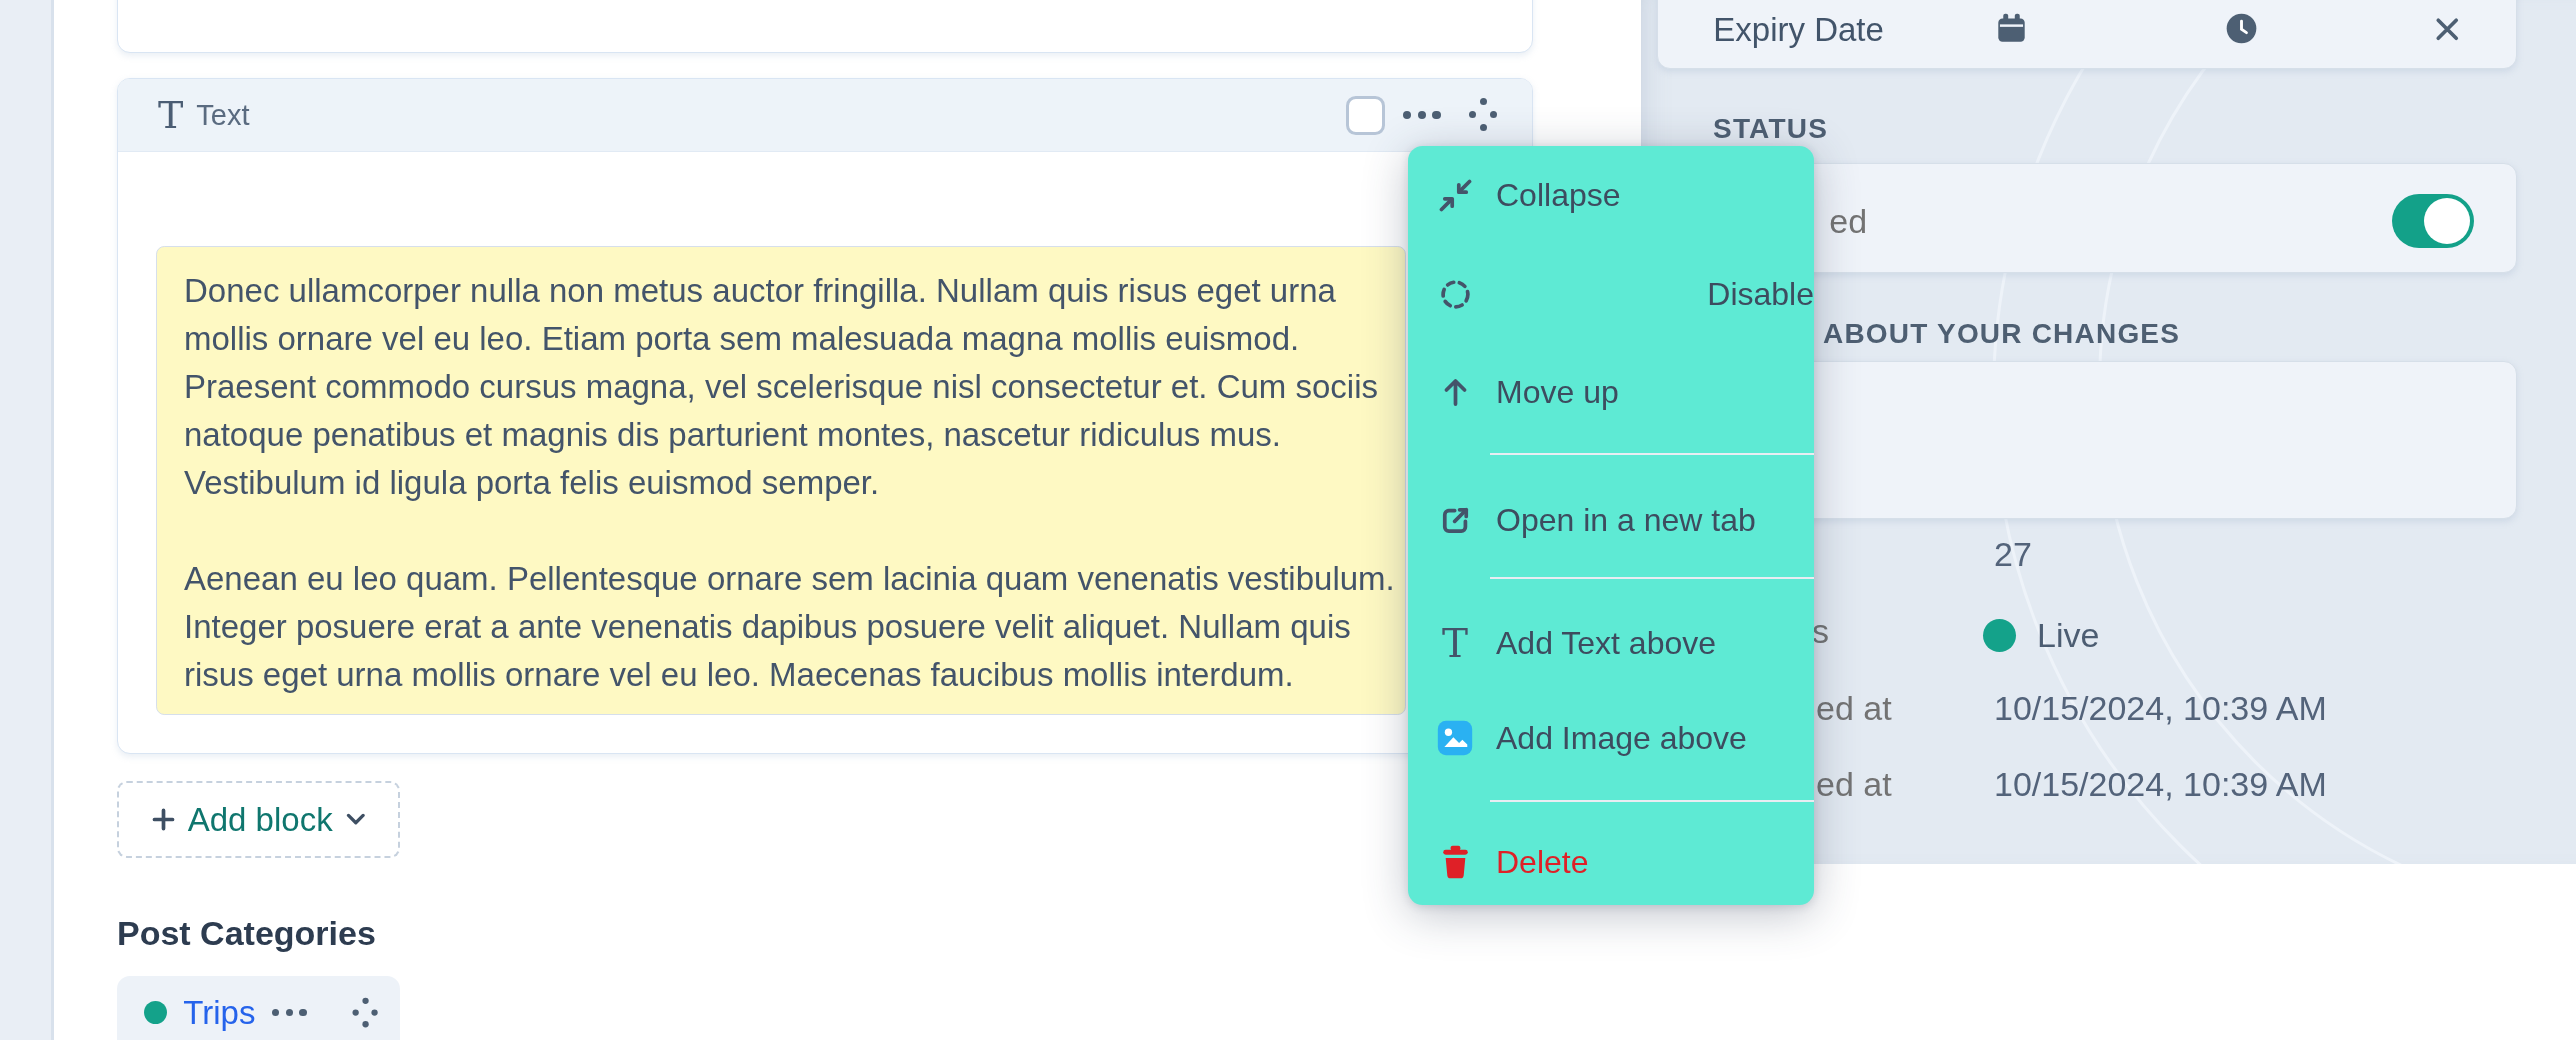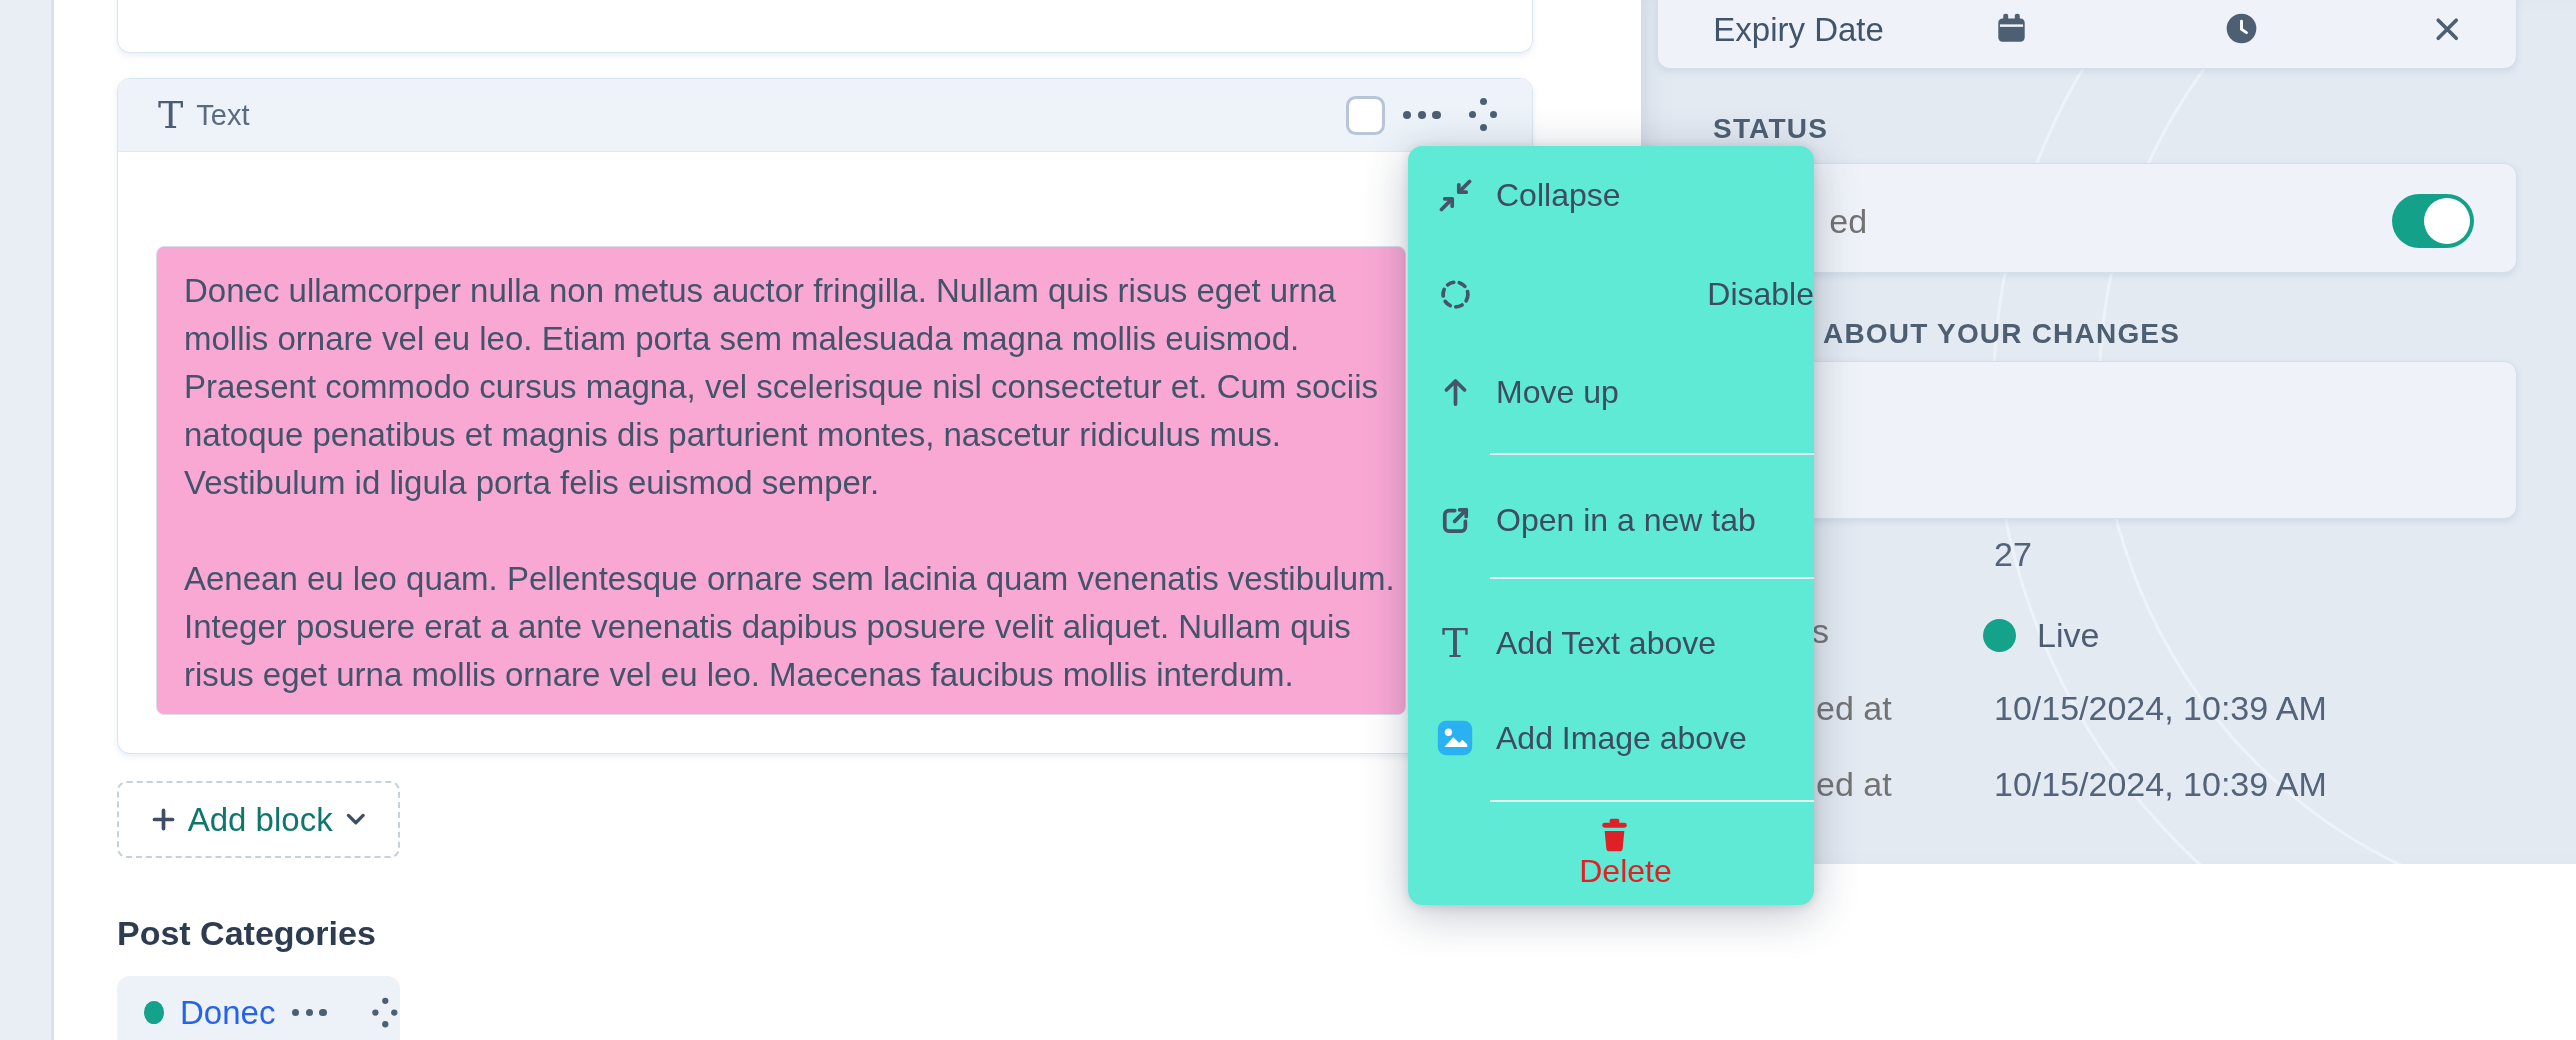--- a/index.html
+++ b/index.html
@@ -26,21 +26,21 @@
   .hdots{display:flex;gap:6.5px;align-items:center;margin-right:24.5px;}
   .hdots i{width:8.2px;height:8.2px;border-radius:50%;background:#4d5f73;}
   .drag-diamond{position:relative;width:38px;height:38px;}
   .drag-diamond i{position:absolute;width:7.3px;height:7.3px;border-radius:50%;background:#4d5f73;}
   .drag-diamond i:nth-child(1){left:14.7px;top:1.6px;}
   .drag-diamond i:nth-child(2){left:4.1px;top:14.7px;}
   .drag-diamond i:nth-child(3){left:25px;top:14.7px;}
   .drag-diamond i:nth-child(4){left:14.7px;top:28px;}
 
   .field-label{left:157px;top:196px;font-size:33px;font-weight:700;color:#2f3e52;}
-  .textarea{left:154px;top:246px;width:1250px;height:469px;background:#f9a8d4;border:1.6px solid #d6dfeb;
+  .textarea{left:154px;top:246px;width:1250px;height:469px;background:#fef9c3;border:1.6px solid #d6dfeb;
             border-radius:8.2px;box-sizing:border-box;padding:19.6px 16.3px 0 27px;overflow:hidden;}
   .textarea p{margin:0;font-size:33px;line-height:48px;color:#43546a;width:1217px;}
   .textarea p + p{margin-top:48px;}
 
   .add-block{left:117px;top:781px;width:283px;height:77px;border:2.4px dashed #c6d1de;border-radius:9.8px;
              box-sizing:border-box;display:flex;align-items:center;justify-content:center;gap:13px;
              font-size:33px;color:#0f766e;background:#fff;}
   .pc-title{left:117px;top:914px;font-size:34px;font-weight:700;color:#2d3c50;}
   .cat-card{left:117px;top:976px;width:283px;height:73px;background:#edf2f8;border-radius:13px 13px 0 0;
             display:flex;align-items:center;padding-left:27px;box-sizing:border-box;gap:16.3px;}
@@ -67,21 +67,21 @@
   .meta-value{position:absolute;left:353px;font-size:34px;color:#53637a;white-space:nowrap;}
   .meta-live{position:absolute;left:342px;display:flex;align-items:center;gap:21px;font-size:34px;color:#4c5d72;}
   .meta-live .teal-dot{width:33px;height:33px;}
 
   
   .menu{left:1408px;top:146px;width:406px;height:759px;background:#5eead4;border-radius:14.7px;
         box-shadow:0 8.2px 45px rgba(45,60,85,.30),0 1.6px 8.2px rgba(45,60,85,.15);}
   .menu-item{position:absolute;left:0;right:0;height:90px;display:flex;align-items:center;
              padding-left:29px;box-sizing:border-box;font-size:32px;color:#3d4c5f;}
   .menu-item .mi{width:36px;height:36px;display:flex;align-items:center;justify-content:center;margin-right:23px;}
-  .menu-item.danger{color:#df2027;flex-direction:column;}
+  .menu-item.danger{color:#df2027;}
   .menu-divider{position:absolute;left:82px;right:0;height:1.6px;background:#e9edf2;}
   .mi svg{display:block;}
   .mi .t-icon{margin:0;font-size:39px;color:#44546a;}
 </style>
 </head>
 <body>
 
 <div id="root">
 
   <div class="abs left-rail"></div>
@@ -120,21 +120,21 @@
     </svg>
     <span>Add block</span>
     <svg width="19.6" height="13" viewBox="0 0 24 16">
       <path d="M3 3 L12 12 L21 3" stroke="#3e4f63" stroke-width="4" stroke-linecap="round" stroke-linejoin="round" fill="none"></path>
     </svg>
   </div>
 
   <div class="abs pc-title">Post Categories</div>
   <div class="abs cat-card">
     <span class="teal-dot"></span>
-    <span class="cat-link">Donec</span>
+    <span class="cat-link">Trips</span>
     <span class="hdots small">
         <i></i>
         <i></i>
         <i></i>
       </span>
     <span class="drag-diamond small">
         <i></i>
         <i></i>
         <i></i>
         <i></i>

